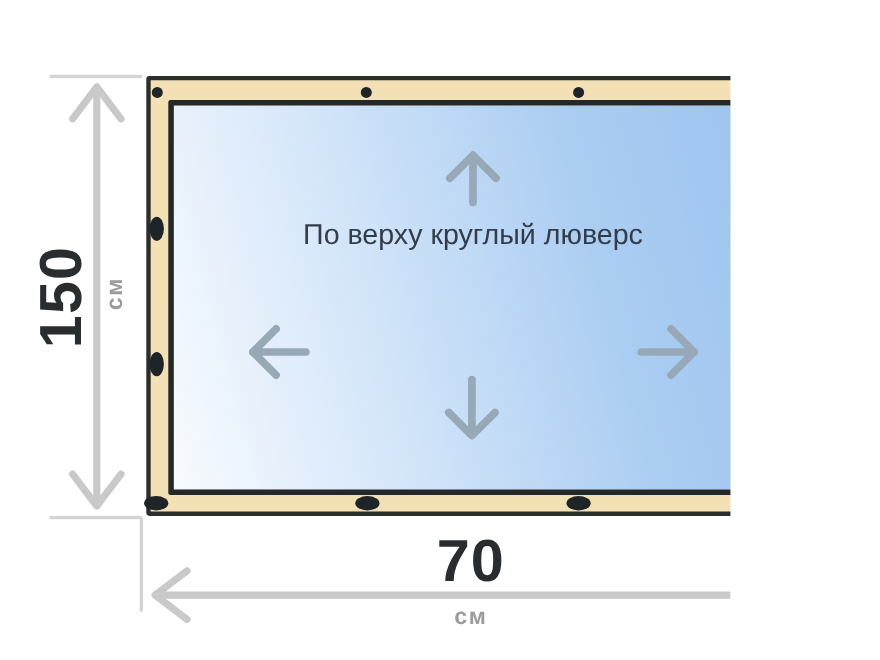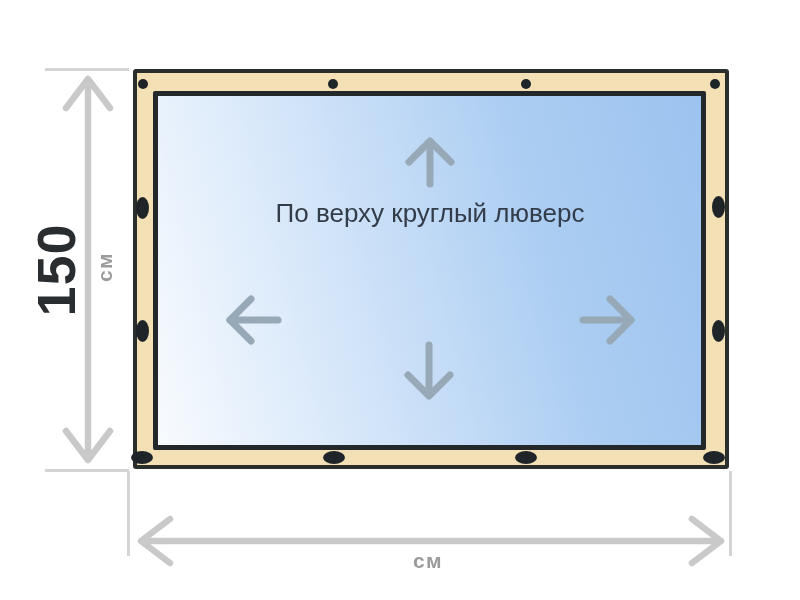--- a/index.html
+++ b/index.html
@@ -12,21 +12,21 @@
     --dim-line:#C9C9C9;
     --ext-line:#D4D4D4;
     --dim-number:#2A2D30;
     --dim-unit:#9B9B9B;
     --note-text:#333C49;
     --panel-arrow:#97A8B6;
     --background:#FFFFFF;
   }
   html,body{margin:0;padding:0;}
   body{background:#fff;font-family:"Liberation Sans","DejaVu Sans",sans-serif;}
-  .stage{position:relative;width:800px;height:600px;background:var(--background);overflow:hidden;}
+  .stage{position:relative;width:664px;height:600px;background:var(--background);overflow:hidden;}
 
   
   .frame{position:absolute;left:133px;top:69px;width:596px;height:400px;box-sizing:border-box;
          background:var(--frame-fill);border:4px solid var(--frame-border);border-radius:3px;}
   .panel{position:absolute;left:153px;top:91px;width:553px;height:359px;box-sizing:border-box;
          border:5px solid var(--panel-border);border-radius:2px;
          background:linear-gradient(75deg,var(--panel-grad-start) 0%,#D8E8FA 30%,#ABCDF2 70%,var(--panel-grad-end) 100%);}
 
   
   .grommet{position:absolute;background:var(--grommet);border-radius:50%;}
@@ -109,15 +109,16 @@
 
   <div class="ext" style="left:127px;top:471px;width:3px;height:85px;"></div>
   <div class="ext" style="left:729px;top:471px;width:3px;height:85px;"></div>
 
   <svg style="left:133px;top:513px;" width="596" height="56" viewBox="0 0 596 56">
     <line class="dim-stroke" x1="9" y1="28" x2="587" y2="28"></line>
     <polyline class="dim-stroke" points="37,6 8,28 37,50"></polyline>
     <polyline class="dim-stroke" points="559,6 588,28 559,50"></polyline>
   </svg>
 
+  <div class="dim-num" style="left:328px;top:484px;width:200px;height:52px;line-height:52px;">70</div>
   <div class="dim-unit" style="left:378px;top:549px;width:100px;height:24px;line-height:24px;">см</div>
 
 </div>
 
 </body></html>

